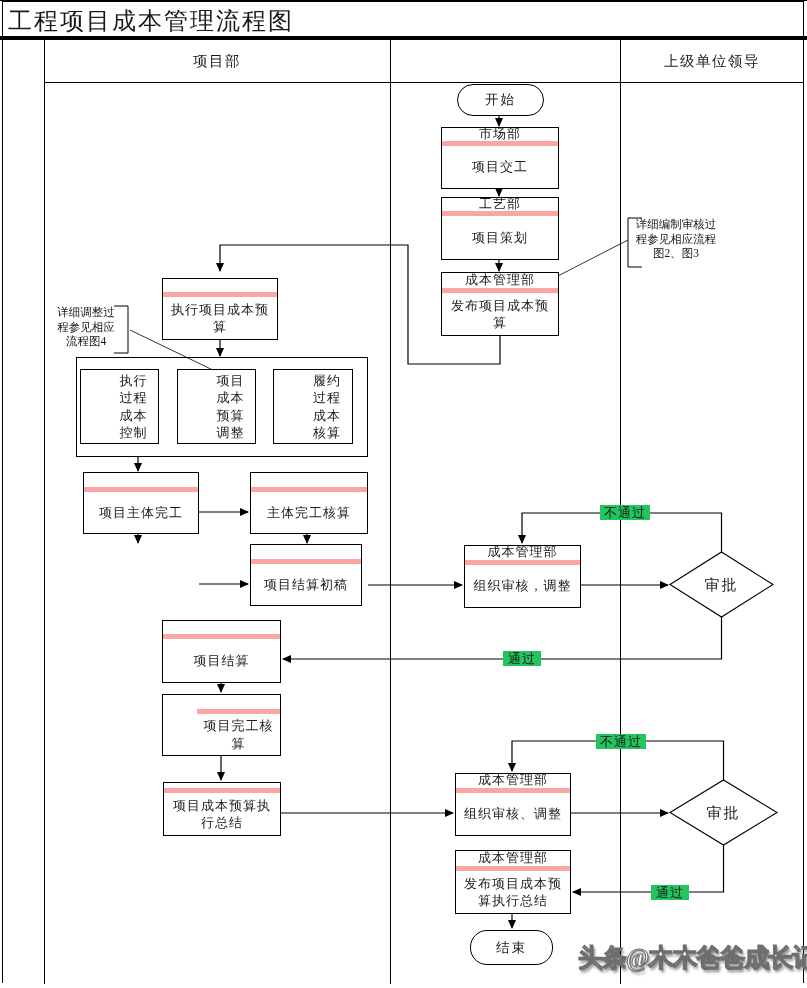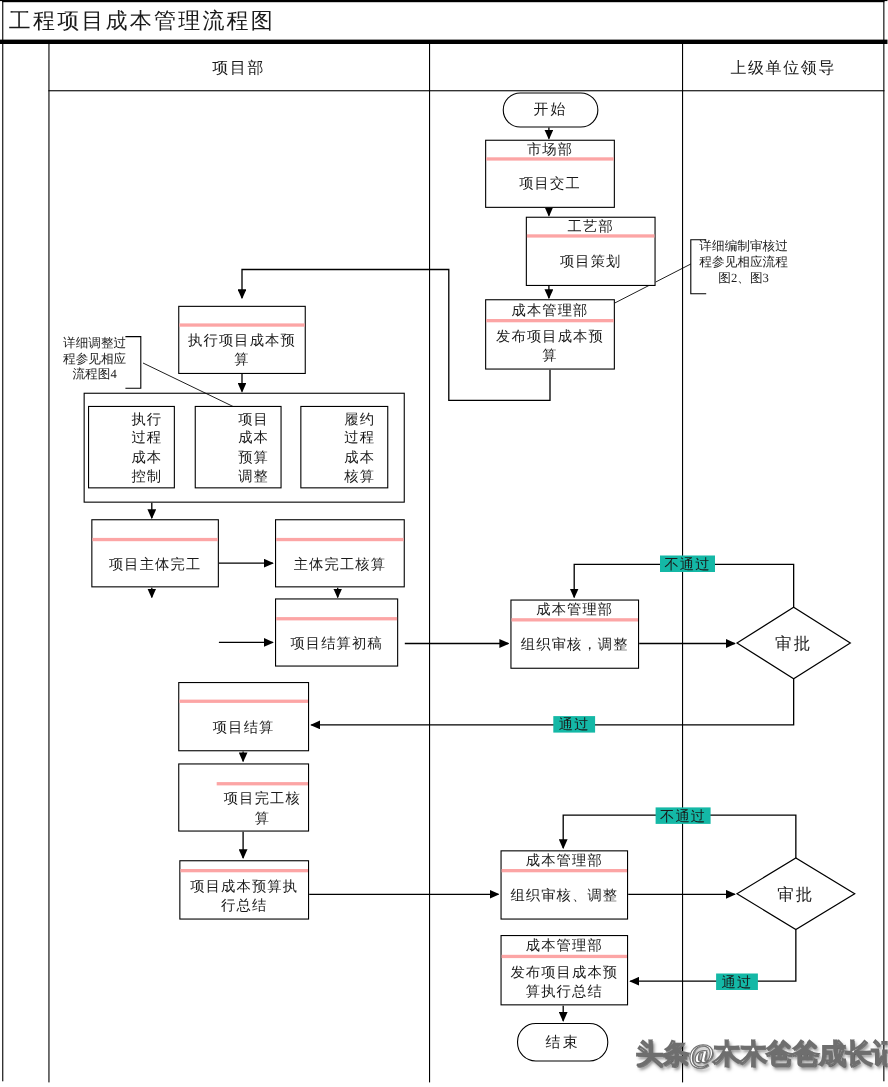--- a/index.html
+++ b/index.html
@@ -1,42 +1,42 @@
 <!DOCTYPE html>
 <html><head>
 <meta charset="utf-8">
 <style>
   * { margin:0; padding:0; box-sizing:border-box; }
   body { background:#fff; font-family:"Liberation Serif","DejaVu Serif",serif; color:#1a1a1a; }
   #stage { position:relative; width:807px; height:988px; background:#fff; overflow:hidden; }
 
   .tline { position:absolute; background:#000; }
 
-  .page-title { position:absolute; left:8px; top:5px; font-size:20px; letter-spacing:2px; white-space:nowrap; }
+  .page-title { position:absolute; left:8px; top:5px; font-size:24px; letter-spacing:2px; white-space:nowrap; }
 
   .lane-label { position:absolute; top:41px; height:41px; display:flex; align-items:center; justify-content:center;
                 font-size:14.5px; letter-spacing:1.5px; }
 
   svg.wires { position:absolute; left:0; top:0; z-index:1; }
 
   .node { position:absolute; z-index:2; background:#fff; border:1px solid #000; display:flex; flex-direction:column;
           font-size:13px; letter-spacing:1px; line-height:1.32; text-align:center; }
-  .node .hdr { flex:0 0 auto; border-bottom:3px solid #fca5a5; display:flex; align-items:center; justify-content:center; }
+  .node .hdr { flex:0 0 auto; border-bottom:5px solid #fca5a5; display:flex; align-items:center; justify-content:center;font-family:Liberation Mono, monospace; }
   .node .bdy { flex:1 1 auto; display:flex; align-items:center; justify-content:center; padding:0 4px; }
   .node.plain { justify-content:center;padding-left:28px; }
   .node.plain .bdy { padding:0 10px; }
   .node.container { background:transparent; z-index:1; }
 
   .stadium { position:absolute; z-index:2; background:#fff; border:1px solid #000; border-radius:17px;
              display:flex; align-items:center; justify-content:center; font-size:13.5px; letter-spacing:2px; }
 
   .diamond-label { position:absolute; z-index:3; display:flex; align-items:center; justify-content:center;
                    font-size:15px; letter-spacing:2px; }
 
-  .edge-label { position:absolute; z-index:3; background:#14b8a6; padding:0 2px; font-size:13px; letter-spacing:1px;
+  .edge-label { position:absolute; z-index:3; background:#22c55e; padding:0 2px; font-size:13px; letter-spacing:1px;
                 display:flex; align-items:center; justify-content:center; }
 
   .note { position:absolute; z-index:3; font-size:11.5px; line-height:14.5px; text-align:center; }
 
   .watermark { position:absolute; z-index:4; font-size:25px; font-weight:bold; letter-spacing:-1px; color:#fff;
                -webkit-text-stroke:1px #6e6e6e;
                text-shadow:2px 3px 3px rgba(0,0,0,0.5), 1px 1px 0 rgba(0,0,0,0.35);
                white-space:nowrap; }
 </style>
 </head>
@@ -98,21 +98,21 @@
 
   <div class="stadium" style="left:457px;top:84px;width:87px;height:32px;">
     <span>开始</span>
   </div>
 
   <div class="node" style="left:441px;top:127px;width:118px;height:62px;">
     <div class="hdr" style="height:18px;">市场部</div>
     <div class="bdy">项目交工</div>
   </div>
 
-  <div class="node" style="left:441px;top:197px;width:118px;height:63px;margin-left:37px;">
+  <div class="node" style="left:441px;top:197px;width:118px;height:63px;">
     <div class="hdr" style="height:18px;">工艺部</div>
     <div class="bdy">项目策划</div>
   </div>
 
   <div class="node" style="left:441px;top:272px;width:118px;height:64px;">
     <div class="hdr" style="height:20px;">成本管理部</div>
     <div class="bdy">发布项目成本预算</div>
   </div>
 
   <div class="node" style="left:162px;top:278px;width:116px;height:62px;">

